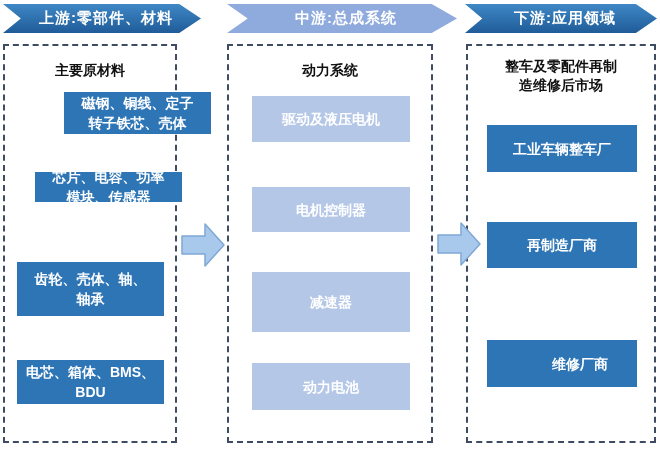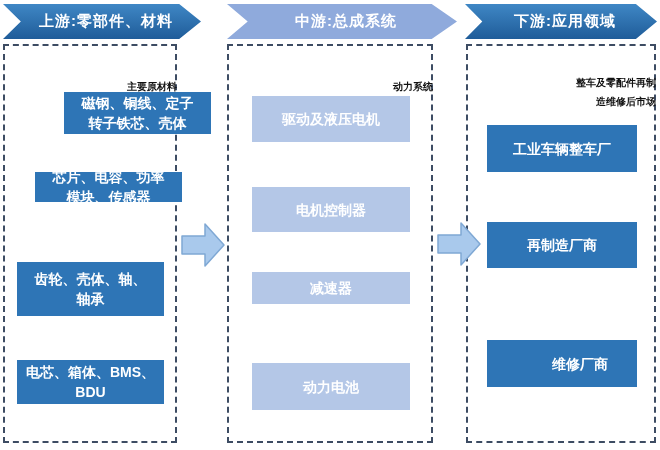--- a/index.html
+++ b/index.html
@@ -3,36 +3,36 @@
 <meta charset="utf-8">
 <style>
   html,body{margin:0;padding:0;background:#fff;}
   .canvas{
     position:relative;width:660px;height:450px;background:#ffffff;
     font-family:"Liberation Sans","DejaVu Sans",sans-serif;
     overflow:hidden;
   }
   
   .chev{
-    position:absolute;height:35px;display:flex;align-items:center;justify-content:center;
+    position:absolute;height:29px;display:flex;align-items:center;justify-content:center;
     font-size:15px;font-weight:bold;letter-spacing:1px;color:#fff;
     clip-path:polygon(0 0, 89% 0, 100% 50%, 89% 100%, 0 100%, 9% 50%);
     padding-left:8px;
   }
   .chev.dark{background:linear-gradient(180deg,var(--header-dark-top,#3f87c5),var(--header-dark-bottom,#1f5c99));}
   .chev.light{background:var(--light-blue-header,#8faadc);}
   
   .col-box{
     position:absolute;top:44px;height:399px;background:#fff;
     border:2px dashed var(--dashed-border,#3d4c63);
     box-sizing:border-box;
   }
   .col-title{
-    position:absolute;text-align:right;font-size:10px;font-weight:bold;color:#111;
-    line-height:19px;white-space:pre-line;margin-top:16px;
+    position:absolute;text-align:center;font-size:14px;font-weight:bold;color:#111;
+    line-height:19px;white-space:pre-line;
   }
   
   .node{
     position:absolute;display:flex;align-items:center;justify-content:center;
     text-align:center;font-weight:bold;font-size:14px;line-height:20px;
     white-space:pre-line;box-sizing:border-box;
   }
   .node.dark{background:var(--dark-blue,#2e75b6);color:#fff;}
   .node.light{background:var(--light-blue-box,#b4c7e7);color:#fff;}
   .arrow{position:absolute;width:44px;height:46px;}
@@ -59,21 +59,21 @@
 转子铁芯、壳体</div>
   <div class="node dark" style="left:35px;top:172px;width:147px;height:30px;">芯片、电容、功率
 模块、传感器</div>
   <div class="node dark" style="left:17px;top:262px;width:147px;height:54px;">齿轮、壳体、轴、
 轴承</div>
   <div class="node dark" style="left:17px;top:360px;width:147px;height:44px;">电芯、箱体、BMS、
 BDU</div>
 
   <div class="node light" style="left:252px;top:96px;width:158px;height:46px;">驱动及液压电机</div>
   <div class="node light" style="left:252px;top:187px;width:158px;height:45px;text-align:center;">电机控制器</div>
-  <div class="node light" style="left:252px;top:272px;width:158px;height:32px;">减速器</div>
+  <div class="node light" style="left:252px;top:272px;width:158px;height:60px;">减速器</div>
   <div class="node light" style="left:252px;top:363px;width:158px;height:47px;">动力电池</div>
 
   <div class="node dark" style="left:487px;top:125px;width:150px;height:47px;">工业车辆整车厂</div>
   <div class="node dark" style="left:487px;top:222px;width:150px;height:46px;">再制造厂商</div>
   <div class="node dark" style="left:487px;top:340px;width:150px;height:47px;padding-left:36px;">维修厂商</div>
 
   <svg class="arrow" style="left:181px;top:222px;" viewBox="0 0 44 46">
     <path d="M1 14 H24 V2 L43 23 L24 44 V32 H1 Z" fill="#A9C9EC" stroke="#7FA8D4" stroke-width="1.5" stroke-linejoin="round"></path>
   </svg>
   <svg class="arrow" style="left:437px;top:221px;" viewBox="0 0 44 46">

